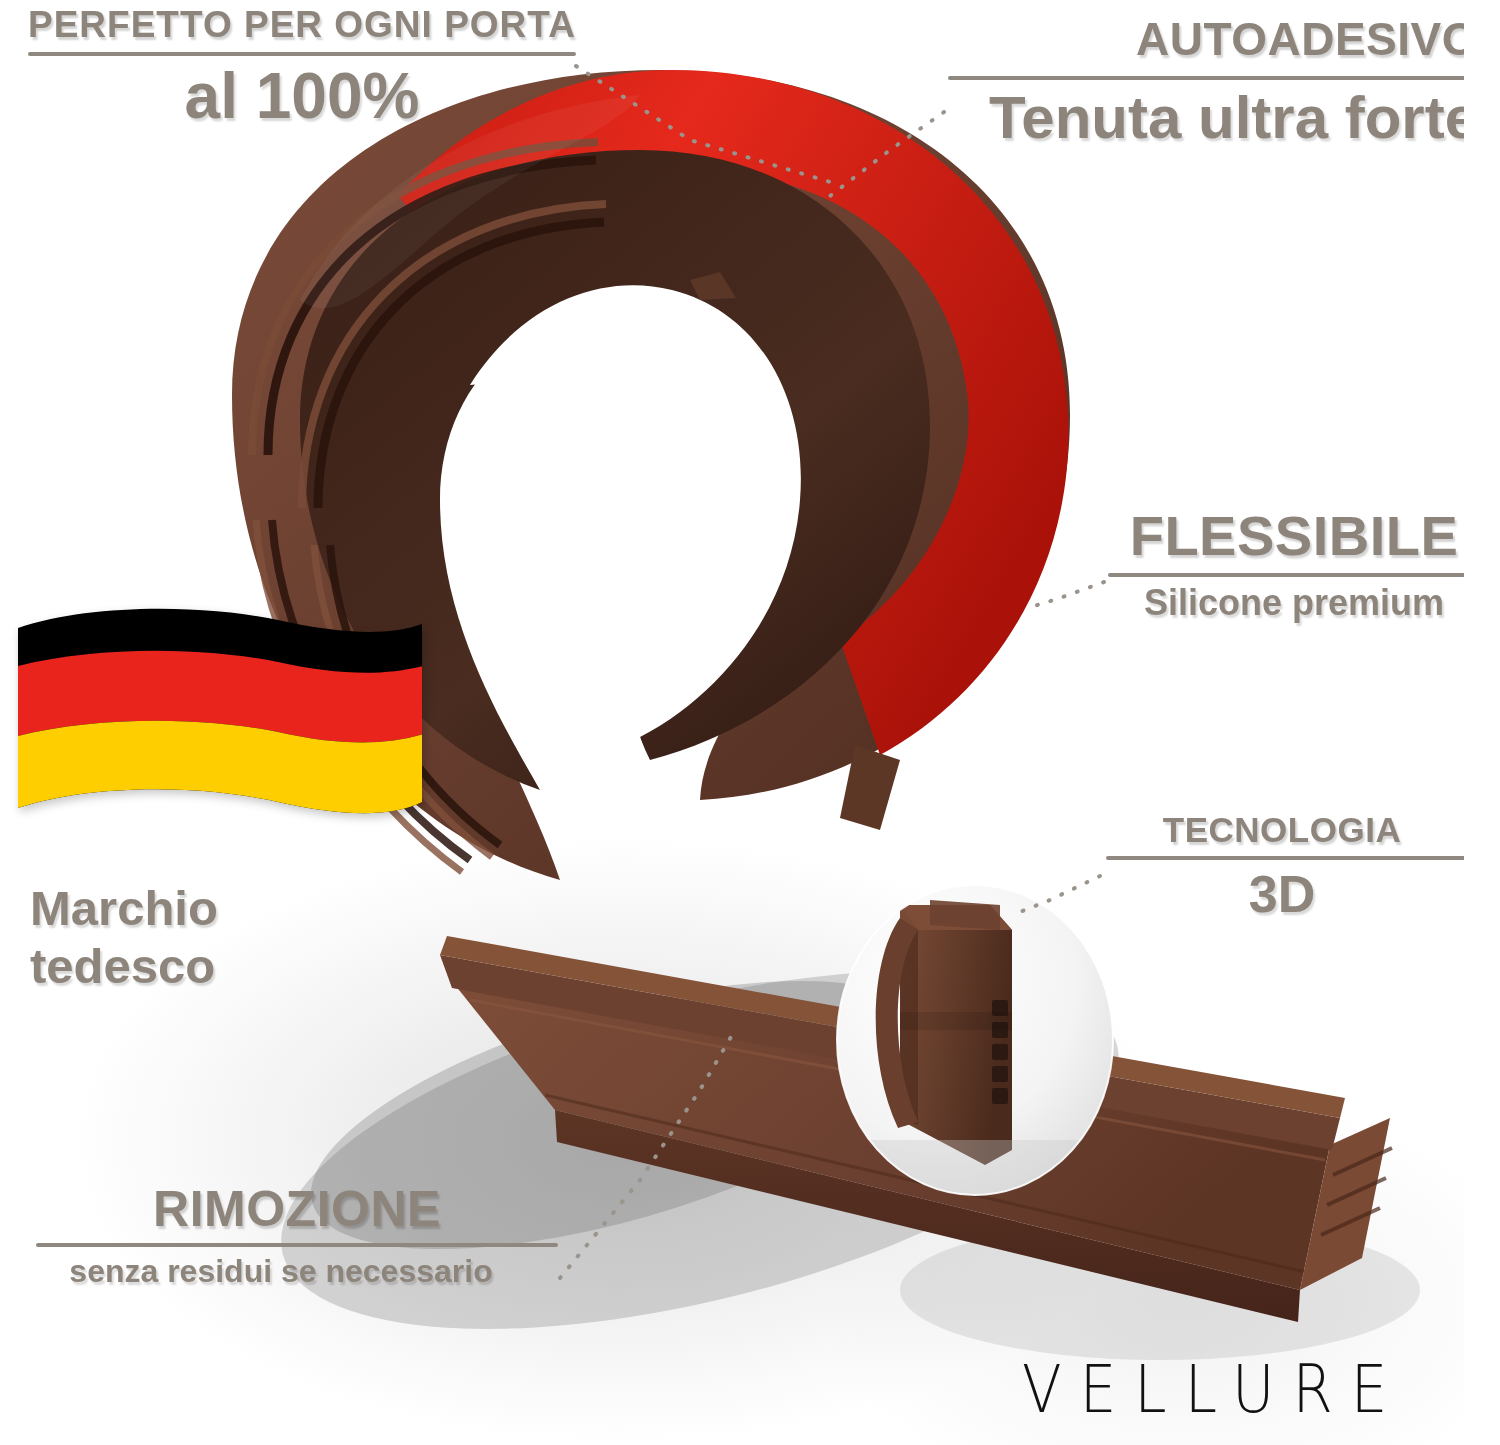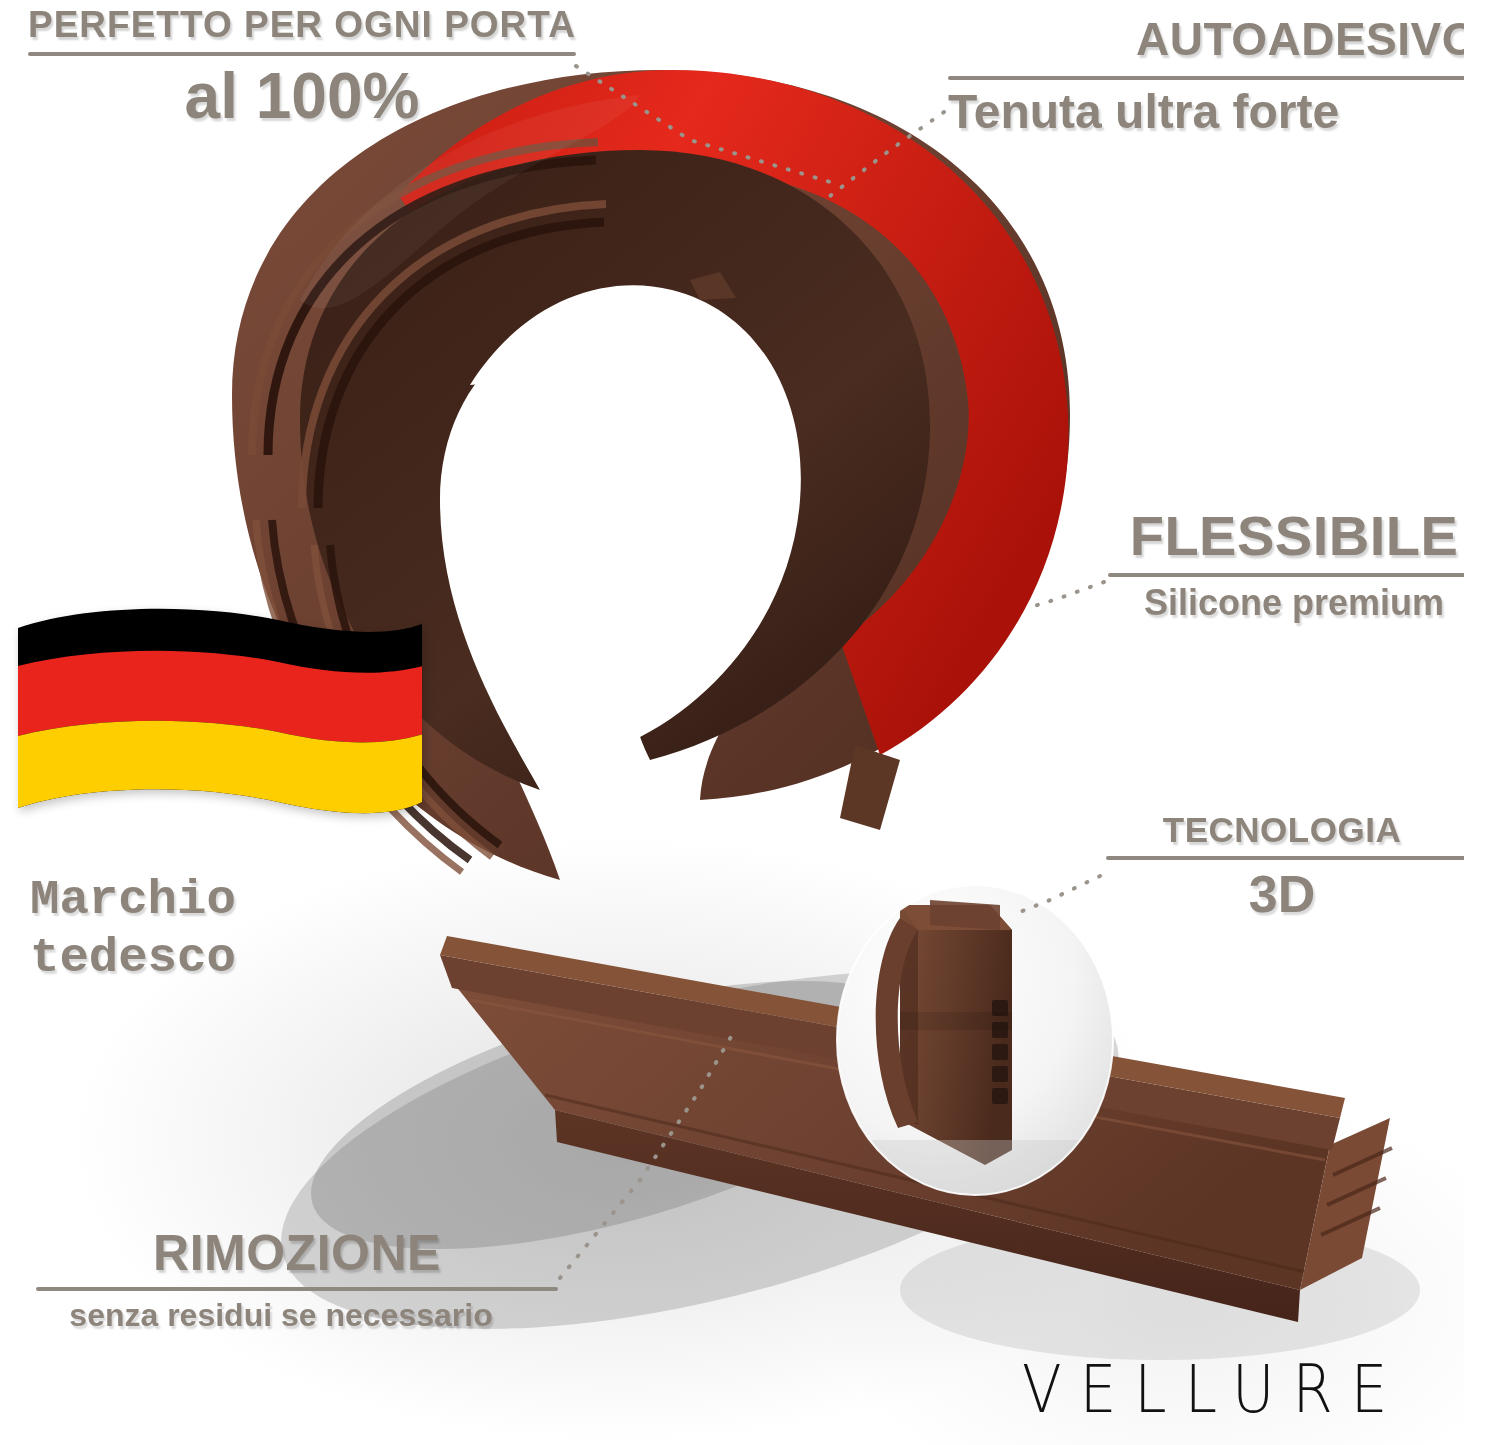--- a/index.html
+++ b/index.html
@@ -46,46 +46,45 @@
 
   
   #c-perfetto{left:28px;top:6px;width:548px;}
   #c-perfetto .big{font-size:37px;letter-spacing:1px;}
   #c-perfetto .rule{width:548px;}
   #c-perfetto .sub{font-size:64px;text-align:center;}
 
   #c-auto{left:948px;top:16px;width:530px;}
   #c-auto .big{font-size:46px;text-align:right;}
   #c-auto .rule{width:530px;margin-top:14px;}
-  #c-auto .sub{font-size:48px;text-align:left;}
+  #c-auto .sub{font-size:60px;text-align:right;}
 
   #c-fless{left:1108px;top:508px;width:372px;}
   #c-fless .big{font-size:56px;text-align:center;}
   #c-fless .rule{width:372px;height:4px;}
   #c-fless .sub{font-size:36px;text-align:center;}
 
   #c-tec{left:1092px;top:812px;width:380px;}
   #c-tec .big{font-size:35px;text-align:center;}
   #c-tec .rule{width:366px;margin-left:14px;}
   #c-tec .sub{font-size:52px;text-align:center;}
 
-  #c-rim{left:36px;top:1228px;width:522px;}
+  #c-rim{left:36px;top:1184px;width:522px;}
   #c-rim .big{font-size:50px;text-align:center;}
   #c-rim .rule{width:522px;}
   #c-rim .sub{font-size:32px;text-align:center;margin-left:-32px;}
 
   
   #flag-badge{position:absolute;left:10px;top:606px;width:420px;}
   #flag-badge svg{display:block;filter:drop-shadow(2px 4px 5px rgba(0,0,0,.22));}
   #flag-caption{
-    margin-top:16px;margin-left:20px;
+    margin-top:24px;margin-left:20px;
     font-size:49px;font-weight:bold;color:#8d857b;
     line-height:1.18;
     text-shadow:2px 3px 2px rgba(0,0,0,.15);
-    font-family:Liberation Mono, monospace;
   }
 
   
   #brand{
     position:absolute;left:1022px;top:1352px;
     font-size:58px;letter-spacing:18px;
     color:#111111;font-weight:300;
     font-family:"DejaVu Sans", sans-serif;
     transform:scaleY(1.12);
     transform-origin:left top;

